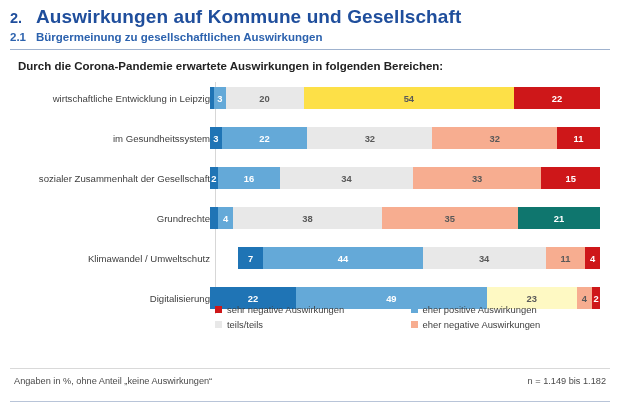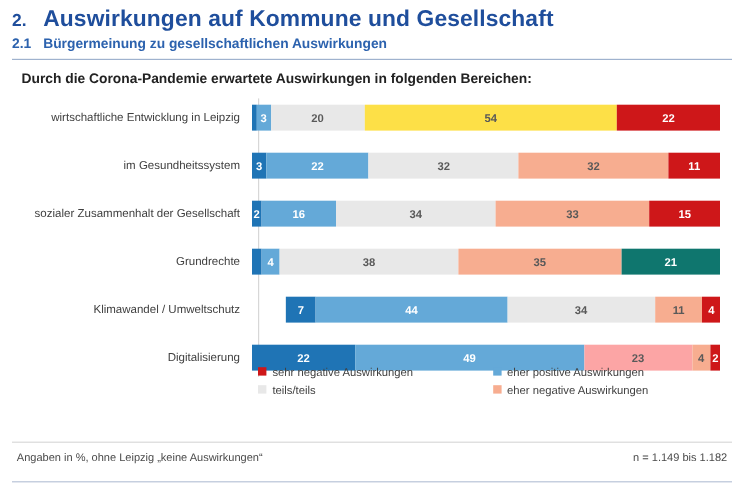--- a/index.html
+++ b/index.html
@@ -92,21 +92,20 @@
     left: 0;
     right: 10px;
     height: 22px;
     display: flex;
     align-items: center;
   }
   .cat-label {
     width: 200px;
     flex: none;
     text-align: right;
-    padding-right: 10px;
     font-size: 9.6px;
     color: #404040;
     white-space: nowrap;
     box-sizing: border-box;
   }
   .bar {
     position: relative;
     height: 22px;
     flex: 1 1 auto;
     display: flex;
@@ -302,21 +301,21 @@
         </div>
         <div class="row" style="top: 205px;">
           <div class="cat-label">Digitalisierung</div>
           <div class="bar">
             <div class="seg lbl-light" style="flex: 0 0 22%; background: rgb(31, 116, 181);">
               <span>22</span>
             </div>
             <div class="seg lbl-light" style="flex: 0 0 49%; background: rgb(100, 169, 216);">
               <span>49</span>
             </div>
-            <div class="seg lbl-dark" style="flex: 0 0 23%; background: #fca5a5;">
+            <div class="seg lbl-dark" style="flex: 0 0 23%; background: #fef9c3;">
               <span>23</span>
             </div>
             <div class="seg lbl-dark" style="flex: 0 0 4%; background: rgb(247, 173, 144);">
               <span>4</span>
             </div>
             <div class="seg lbl-light" style="flex: 0 0 2%; background: rgb(206, 23, 25);">
               <span>2</span>
             </div>
           </div>
         </div>
@@ -341,17 +340,17 @@
         </div>
         <div class="legend-item">
           <span class="swatch" style="background: rgb(247, 173, 144);"></span>
           <span>eher negative Auswirkungen</span>
         </div>
       </div>
   </div>
 
   <div class="foot-rule"></div>
   <div class="footer">
-    <span>Angaben in %, ohne Leipzig „keine Auswirkungen“</span>
+    <span>Angaben in %, ohne Anteil „keine Auswirkungen“</span>
     <span>n = 1.149 bis 1.182</span>
   </div>
   <div class="bottom-rule"></div>
 </div>
 
 </body></html>

